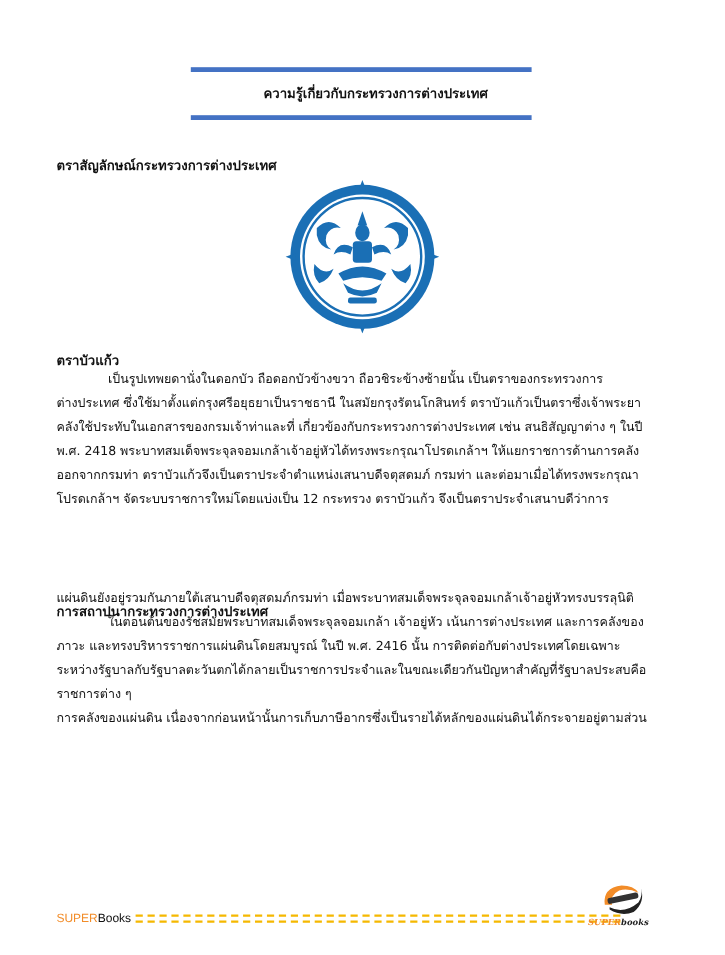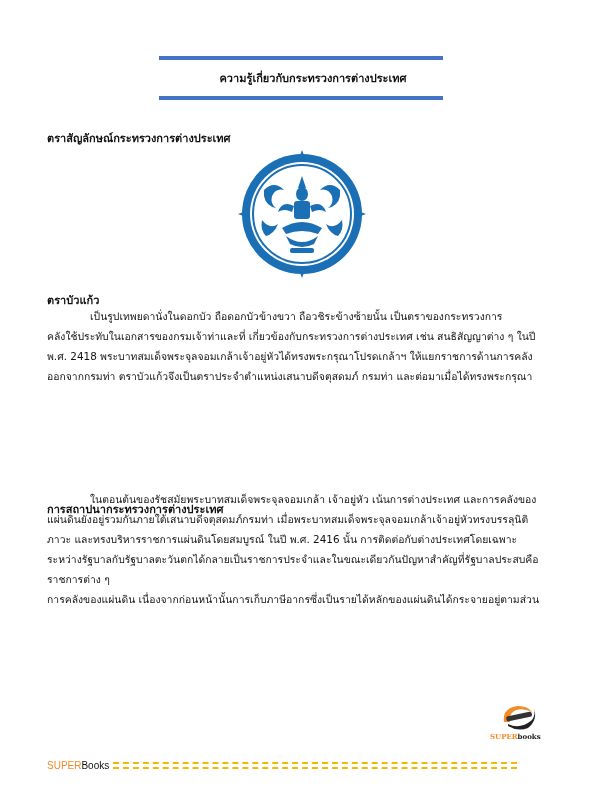--- a/index.html
+++ b/index.html
@@ -36,21 +36,21 @@
       font-family: "Liberation Sans", sans-serif;
     }
     .footer .brand-super { color: #f28c28; }
     .footer .brand-books { color: #111; }
     .footer .dashes {
       flex: 1; margin-left: 4px; height: 3px;
       border-top: 2px dashed #f5b800; border-bottom: 2px dashed #f5b800;
       margin-top: 1px;
     }
     .logo {
-      position: absolute; left: 490px; top: 700px; width: 60px; height: 44px;
+      position: absolute; left: 490px; top: 732px; width: 60px; height: 44px; font-style: italic;
     }
     .logo .mini {
       position: absolute; left: 0; top: 32px; font-size: 7px; font-weight: bold;
       font-family: "DejaVu Serif", serif;
     }
     .logo .mini .s { color: #f28c28; }
     .logo .mini .b { color: #222; }
   </style>
 </head>
 <body>
@@ -91,29 +91,31 @@
       <path d="M114,40 Q104,30 94,40 Q102,38 106,46 Q108,54 102,58 Q112,56 114,46 Z"></path>
       <path d="M36,70 Q44,80 52,74 Q48,84 40,86 Q34,80 36,70 Z"></path>
       <path d="M116,70 Q108,80 100,74 Q104,84 112,86 Q118,80 116,70 Z"></path>
     </g>
   </svg>
 </div>
 
 <div class="heading" style="top:291px;">ตราบัวแก้ว</div>
 <div class="para" style="top:306px;">
   <span class="line indent">เป็นรูปเทพยดานั่งในดอกบัว ถือดอกบัวข้างขวา ถือวชิระข้างซ้ายนั้น เป็นตราของกระทรวงการ</span>
+  <span class="line">ต่างประเทศ ซึ่งใช้มาตั้งแต่กรุงศรีอยุธยาเป็นราชธานี ในสมัยกรุงรัตนโกสินทร์ ตราบัวแก้วเป็นตราซึ่งเจ้าพระยา</span>
   <span class="line">คลังใช้ประทับในเอกสารของกรมเจ้าท่าและที่ เกี่ยวข้องกับกระทรวงการต่างประเทศ เช่น สนธิสัญญาต่าง ๆ ในปี</span>
   <span class="line">พ.ศ. 2418 พระบาทสมเด็จพระจุลจอมเกล้าเจ้าอยู่หัวได้ทรงพระกรุณาโปรดเกล้าฯ ให้แยกราชการด้านการคลัง</span>
   <span class="line">ออกจากกรมท่า ตราบัวแก้วจึงเป็นตราประจำตำแหน่งเสนาบดีจตุสดมภ์ กรมท่า และต่อมาเมื่อได้ทรงพระกรุณา</span>
+  <span class="line">โปรดเกล้าฯ จัดระบบราชการใหม่โดยแบ่งเป็น 12 กระทรวง ตราบัวแก้ว จึงเป็นตราประจำเสนาบดีว่าการ</span>
 </div>
 
 <div class="heading" style="top:500px;">การสถาปนากระทรวงการต่างประเทศ</div>
 <div class="para" style="top:489px;">
+  <span class="line">แผ่นดินยังอยู่รวมกันภายใต้เสนาบดีจตุสดมภ์กรมท่า เมื่อพระบาทสมเด็จพระจุลจอมเกล้าเจ้าอยู่หัวทรงบรรลุนิติ</span>
   <span class="line indent">ในตอนต้นของรัชสมัยพระบาทสมเด็จพระจุลจอมเกล้า เจ้าอยู่หัว เน้นการต่างประเทศ และการคลังของ</span>
-  <span class="line">แผ่นดินยังอยู่รวมกันภายใต้เสนาบดีจตุสดมภ์กรมท่า เมื่อพระบาทสมเด็จพระจุลจอมเกล้าเจ้าอยู่หัวทรงบรรลุนิติ</span>
   <span class="line">ภาวะ และทรงบริหารราชการแผ่นดินโดยสมบูรณ์ ในปี พ.ศ. 2416 นั้น การติดต่อกับต่างประเทศโดยเฉพาะ</span>
   <span class="line">ระหว่างรัฐบาลกับรัฐบาลตะวันตกได้กลายเป็นราชการประจำและในขณะเดียวกันปัญหาสำคัญที่รัฐบาลประสบคือ</span>
   <span class="line">ราชการต่าง ๆ</span>
   <span class="line">การคลังของแผ่นดิน เนื่องจากก่อนหน้านั้นการเก็บภาษีอากรซึ่งเป็นรายได้หลักของแผ่นดินได้กระจายอยู่ตามส่วน</span>
 </div>
 
 <div class="footer">
   <span class="brand-super">SUPER</span>
   <span class="brand-books">Books</span>
   <span class="dashes"></span>

